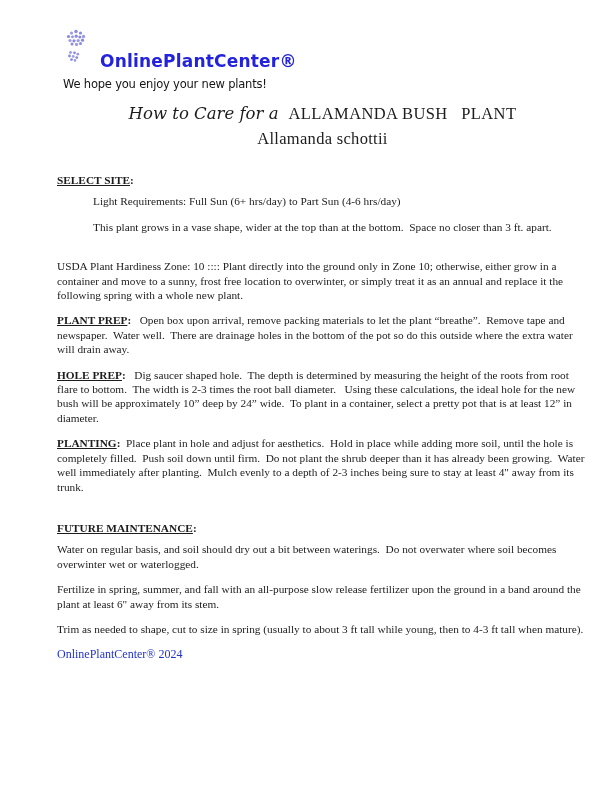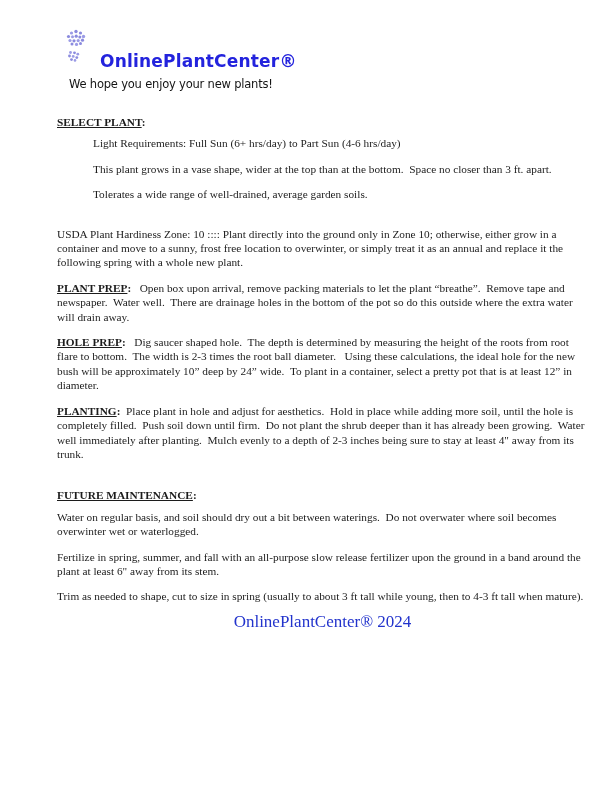--- a/index.html
+++ b/index.html
@@ -11,21 +11,21 @@
 
   
   .brand-row{display:flex;align-items:flex-end;margin-left:2px;}
   .logo{width:34px;height:42px;flex:0 0 auto;}
   .brand-name{
     font-family:"DejaVu Sans", sans-serif;font-weight:bold;font-size:17px;
     color:#2323dd;margin-left:7px;margin-bottom:1px;letter-spacing:0.2px;
   }
   .tagline{
     font-family:"DejaVu Sans", sans-serif;font-size:11.5px;color:#141414;
-    margin-top:5px;margin-left:12px;letter-spacing:-0.2px;
+    margin-top:5px;margin-left:6px;letter-spacing:-0.2px;
   }
 
   
   .title-block{text-align:center;margin-top:13px;}
   .title-line1{font-size:16.5px;white-space:pre;}
   .title-script{font-family:"DejaVu Serif", serif;font-style:italic;}
   .title-caps{font-family:"Liberation Serif", serif;margin-left:10px;letter-spacing:0.4px;}
   .title-line2{font-size:16.5px;margin-top:5px;letter-spacing:0.3px;}
 
   
@@ -33,21 +33,21 @@
   .para{margin:0 0 11px 0;white-space:pre-wrap;}
   .indent{margin-left:36px;}
   .h-run{font-weight:bold;text-decoration:underline;}
   .h-sep{font-weight:bold;}
   .heading-line{margin:0 0 7px 0;white-space:pre-wrap;}
   .gap-md{margin-top:25px;}
   .gap-lg{margin-top:27px;}
 
   
   .footer{
-    text-align:center;color:#2233cc;font-size:17px;margin-top:4px;
+    text-align:left;color:#2233cc;font-size:12px;margin-top:4px;
     font-family:"Liberation Serif", serif;
   }
 </style>
 </head>
 <body>
 
 <div class="page">
 
   <div class="header">
     <div class="brand-row">
@@ -78,30 +78,33 @@
             <circle cx="12.5" cy="32.6" r="1.4"></circle>
             <circle cx="16" cy="33.4" r="1.3" fill="#9b9be6"></circle>
           </g>
         </svg>
       </span>
       <span class="brand-name">OnlinePlantCenter®</span>
     </div>
     <div class="tagline">We hope you enjoy your new plants!</div>
   </div>
 
+  <div class="title-block">
+    <div class="title-line1"><span class="title-script">How to Care for a</span><span class="title-caps">ALLAMANDA BUSH   PLANT</span></div>
+    <div class="title-line2">Allamanda schottii</div>
+  </div>
 
   <div class="doc-body">
 
-    <p class="heading-line"><span class="h-run">SELECT PLANT</span><span class="h-sep">:</span></p>
+    <p class="heading-line"><span class="h-run">SELECT SITE</span><span class="h-sep">:</span></p>
 
     <p class="para indent">Light Requirements: Full Sun (6+ hrs/day) to Part Sun (4-6 hrs/day)</p>
 
     <p class="para indent">This plant grows in a vase shape, wider at the top than at the bottom.  Space no closer than 3 ft. apart.</p>
 
-    <p class="para indent">Tolerates a wide range of well-drained, average garden soils.</p>
 
     <p class="para gap-md">USDA Plant Hardiness Zone: 10 :::: Plant directly into the ground only in Zone 10; otherwise, either grow in a container and move to a sunny, frost free location to overwinter, or simply treat it as an annual and replace it the following spring with a whole new plant.</p>
 
     <p class="para"><span class="h-run">PLANT PREP</span><span class="h-sep">:   </span><span>Open box upon arrival, remove packing materials to let the plant “breathe”.  Remove tape and newspaper.  Water well.  There are drainage holes in the bottom of the pot so do this outside where the extra water will drain away.</span></p>
 
     <p class="para"><span class="h-run">HOLE PREP</span><span class="h-sep">:   </span><span>Dig saucer shaped hole.  The depth is determined by measuring the height of the roots from root flare to bottom.  The width is 2-3 times the root ball diameter.   Using these calculations, the ideal hole for the new bush will be approximately 10” deep by 24” wide.  To plant in a container, select a pretty pot that is at least 12” in diameter.</span></p>
 
     <p class="para"><span class="h-run">PLANTING</span><span class="h-sep">:  </span><span>Place plant in hole and adjust for aesthetics.  Hold in place while adding more soil, until the hole is completely filled.  Push soil down until firm.  Do not plant the shrub deeper than it has already been growing.  Water well immediately after planting.  Mulch evenly to a depth of 2-3 inches being sure to stay at least 4" away from its trunk.</span></p>
 
     <p class="heading-line gap-lg"><span class="h-run">FUTURE MAINTENANCE</span><span class="h-sep">:</span></p>

